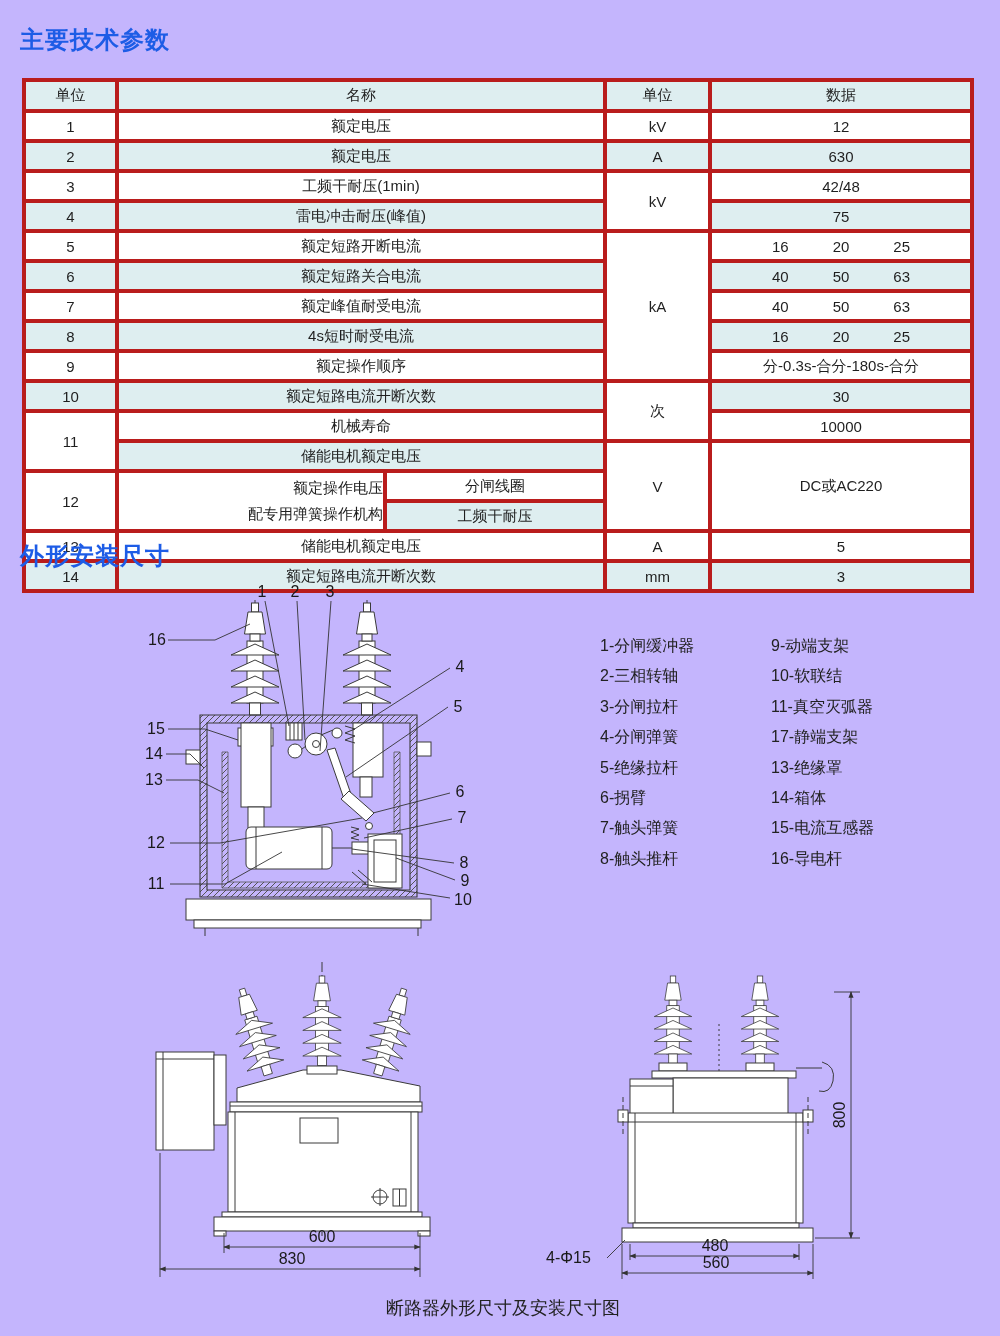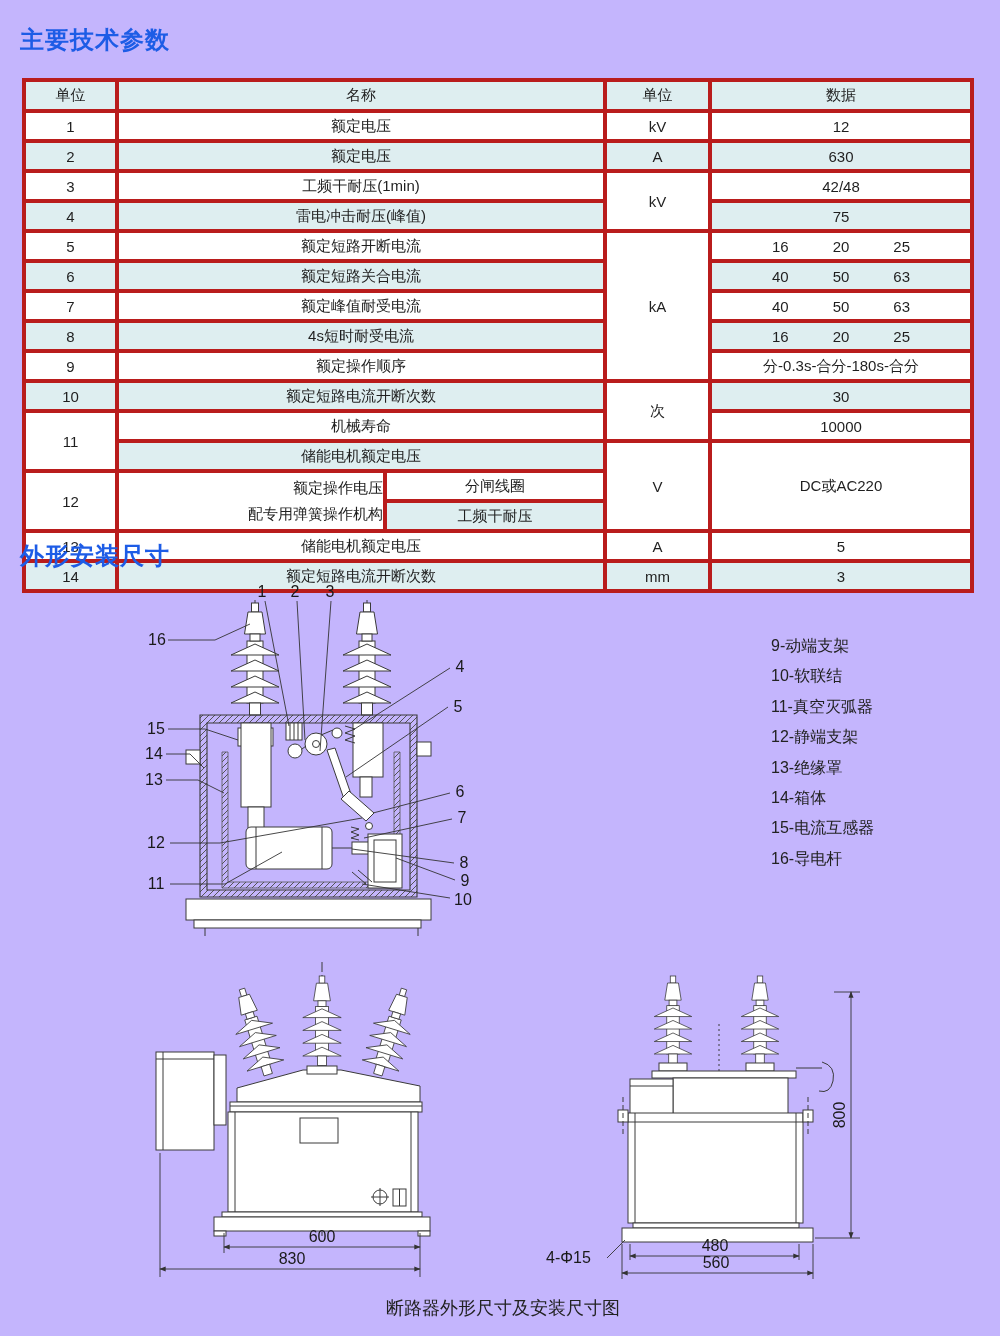--- a/index.html
+++ b/index.html
@@ -284,25 +284,35 @@
       <text x="156" y="848">12</text>
       <text x="156" y="889">11</text>
       <text x="460" y="797">6</text>
       <text x="462" y="823">7</text>
       <text x="464" y="868">8</text>
       <text x="465" y="886">9</text>
       <text x="463" y="905">10</text>
     </g>
   </svg>
 
+  <div id="legend-left" class="legend-col">
+    <div class="legend-item">1-分闸缓冲器</div>
+    <div class="legend-item">2-三相转轴</div>
+    <div class="legend-item">3-分闸拉杆</div>
+    <div class="legend-item">4-分闸弹簧</div>
+    <div class="legend-item">5-绝缘拉杆</div>
+    <div class="legend-item">6-拐臂</div>
+    <div class="legend-item">7-触头弹簧</div>
+    <div class="legend-item">8-触头推杆</div>
+  </div>
   <div id="legend-right" class="legend-col">
     <div class="legend-item">9-动端支架</div>
     <div class="legend-item">10-软联结</div>
     <div class="legend-item">11-真空灭弧器</div>
-    <div class="legend-item">12-静端支架</div>
+    <div class="legend-item">17-静端支架</div>
     <div class="legend-item">13-绝缘罩</div>
     <div class="legend-item">14-箱体</div>
     <div class="legend-item">15-电流互感器</div>
     <div class="legend-item">16-导电杆</div>
   </div>
 
 
   <svg id="svg-front" width="340" height="332" viewBox="140 960 340 332">
     <defs>
       <marker id="arr2" viewBox="0 0 10 10" refX="9" refY="5" markerWidth="9" markerHeight="7" orient="auto-start-reverse">

